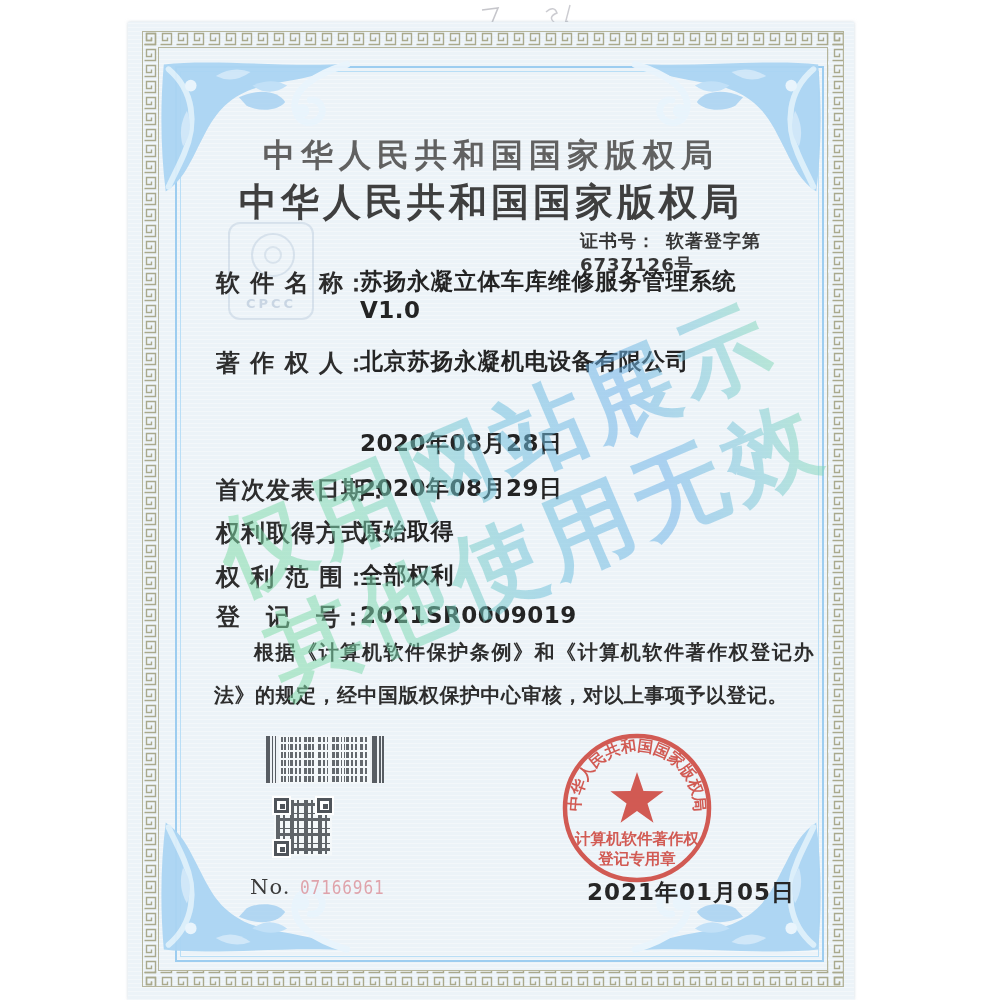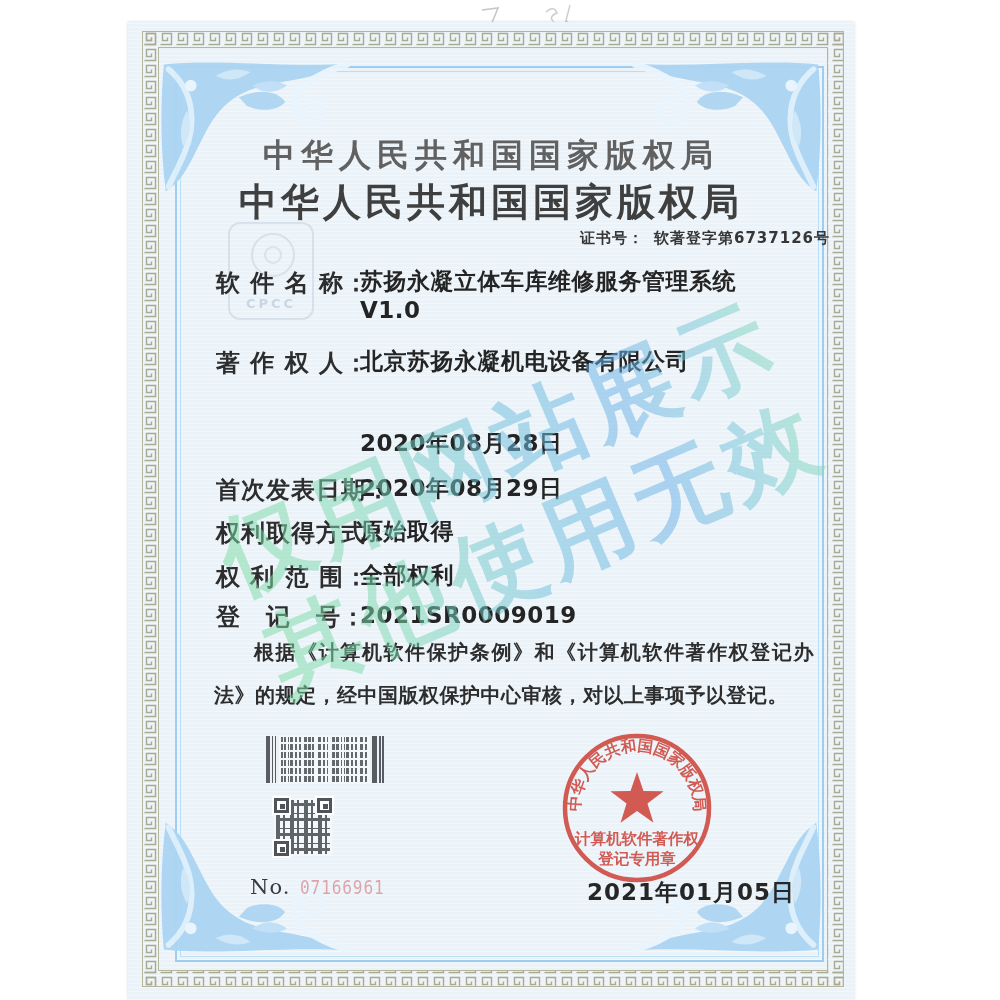--- a/index.html
+++ b/index.html
@@ -36,21 +36,21 @@
   .authority{
     position:absolute;left:0;right:0;top:112px;text-align:center;
     font-size:32px;font-weight:bold;letter-spacing:6px;color:#616161;
   }
   .cert-title{
     position:absolute;left:0;right:0;top:155px;text-align:center;
     font-size:38px;font-weight:bold;letter-spacing:4px;color:#3f3f3f;
   }
   .certno{
     position:absolute;left:452px;top:207px;
-    font-size:15px;font-weight:bold;color:#363636;letter-spacing:1px;
+    font-size:18px;font-weight:bold;color:#363636;letter-spacing:1px;
   }
   .certno .val{margin-left:10px;}
   
   .row{position:absolute;left:0;width:640px;height:30px;}
   .row .lbl{
     position:absolute;left:88px;font-size:24px;font-weight:bold;color:#2d2d2d;
     letter-spacing:1px;white-space:pre;
   }
   .row .val{
     position:absolute;left:232px;font-size:23px;font-weight:bold;color:#242424;

